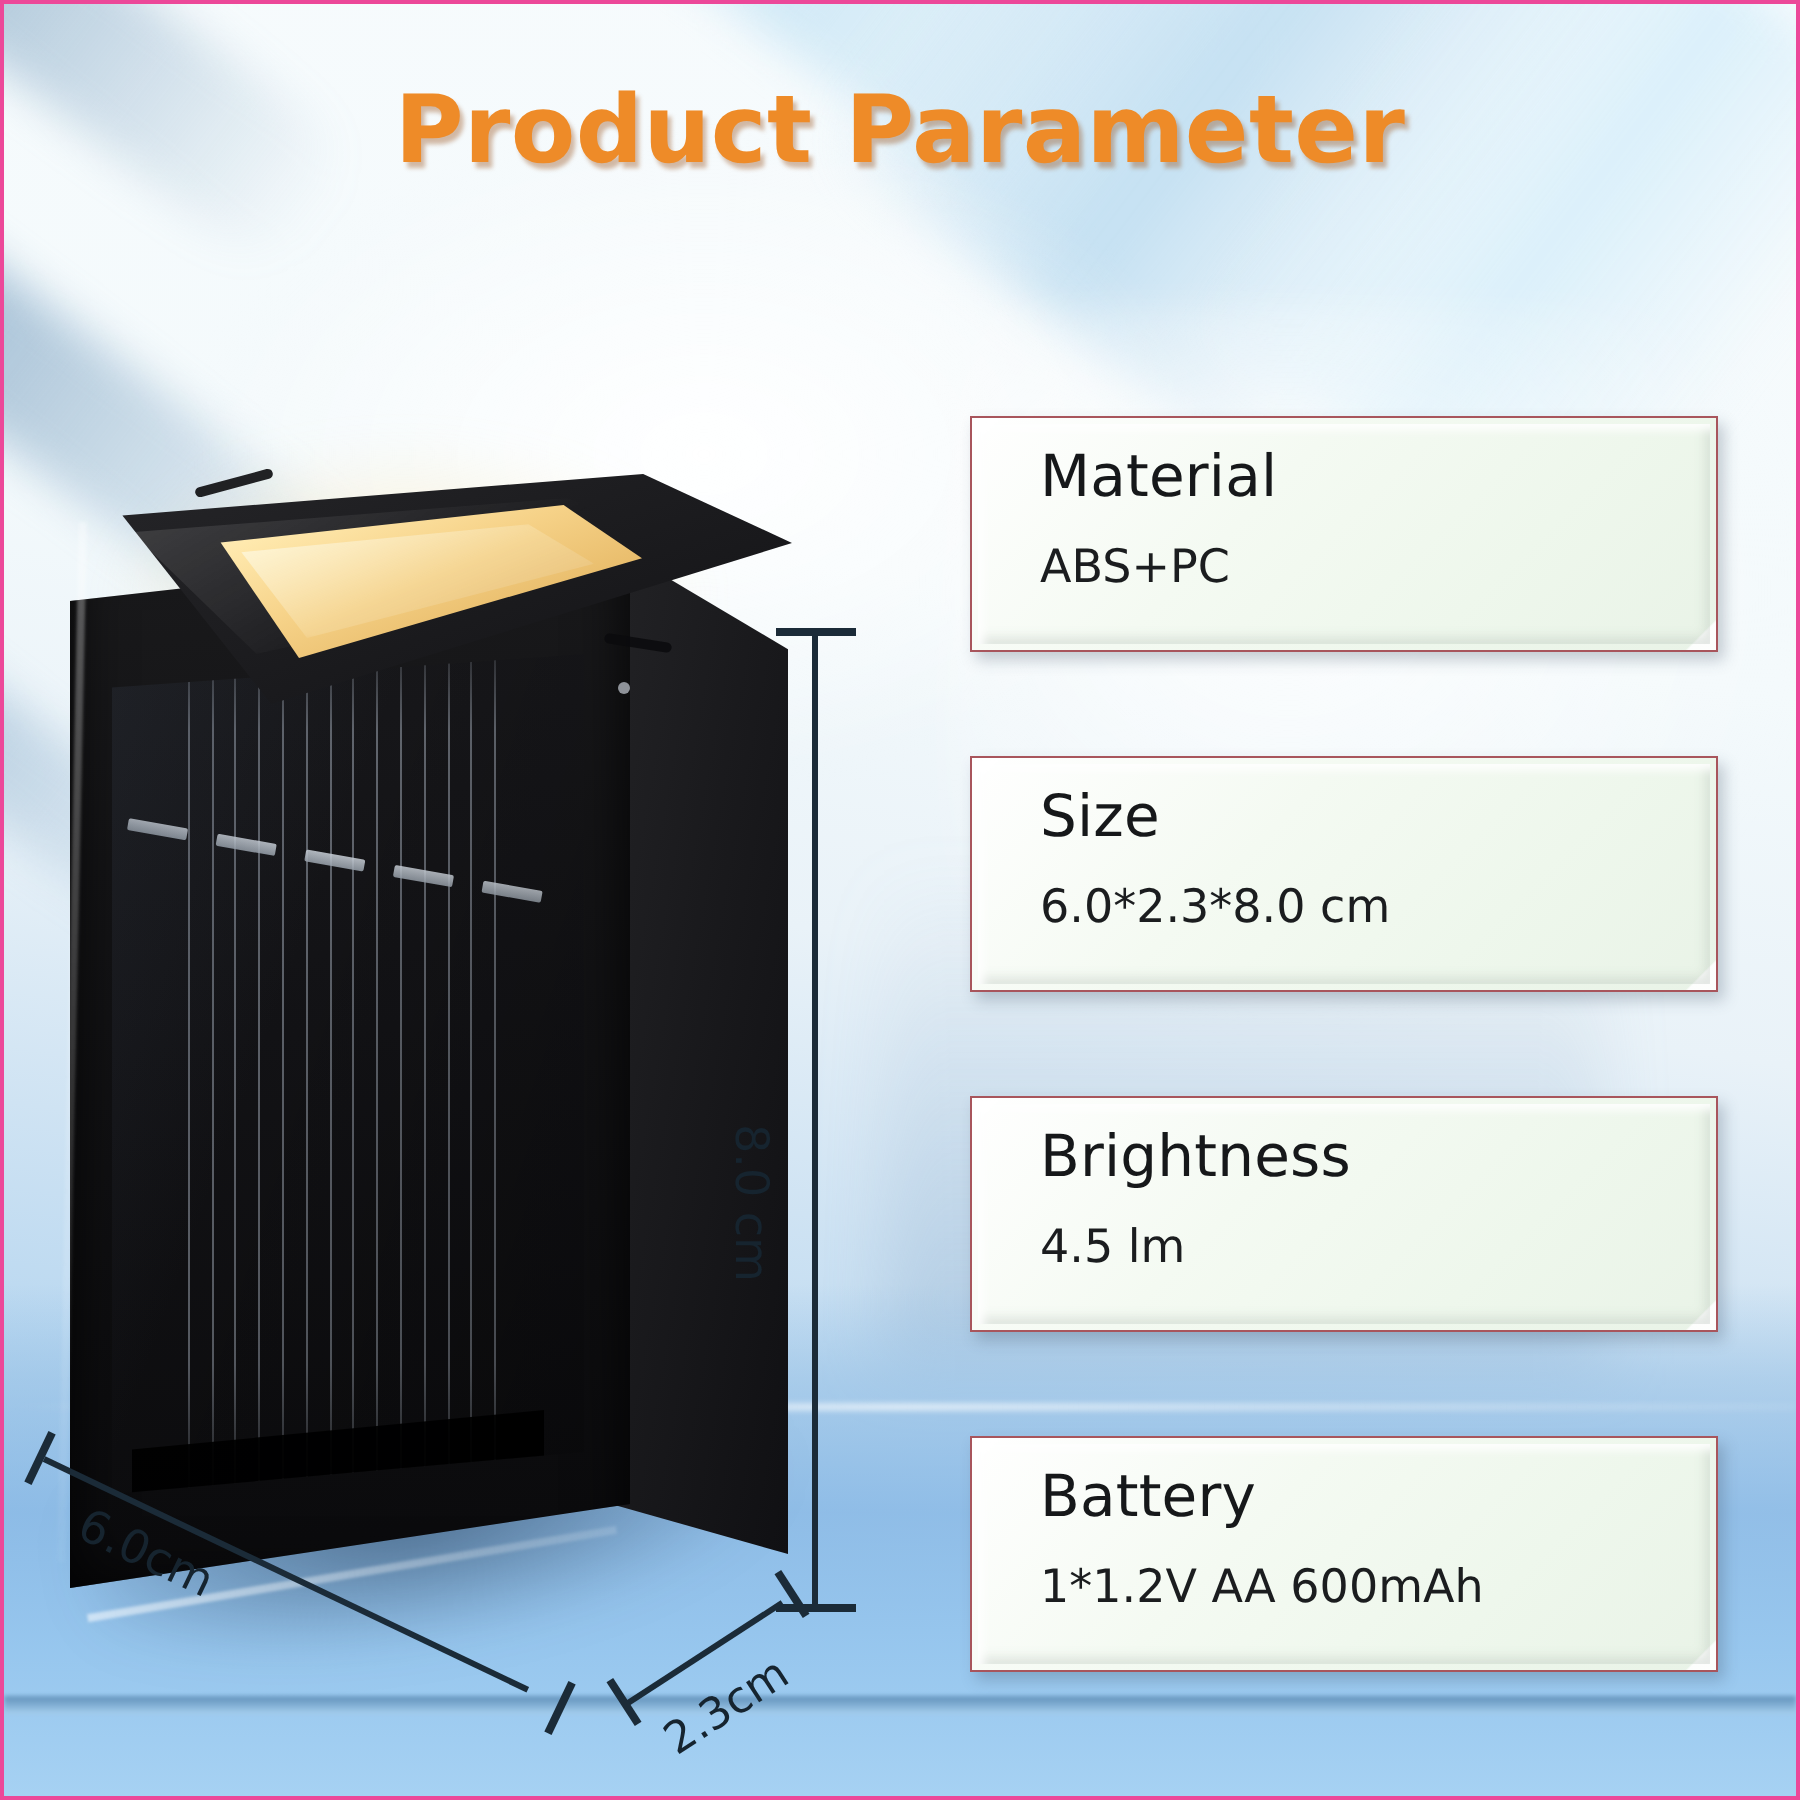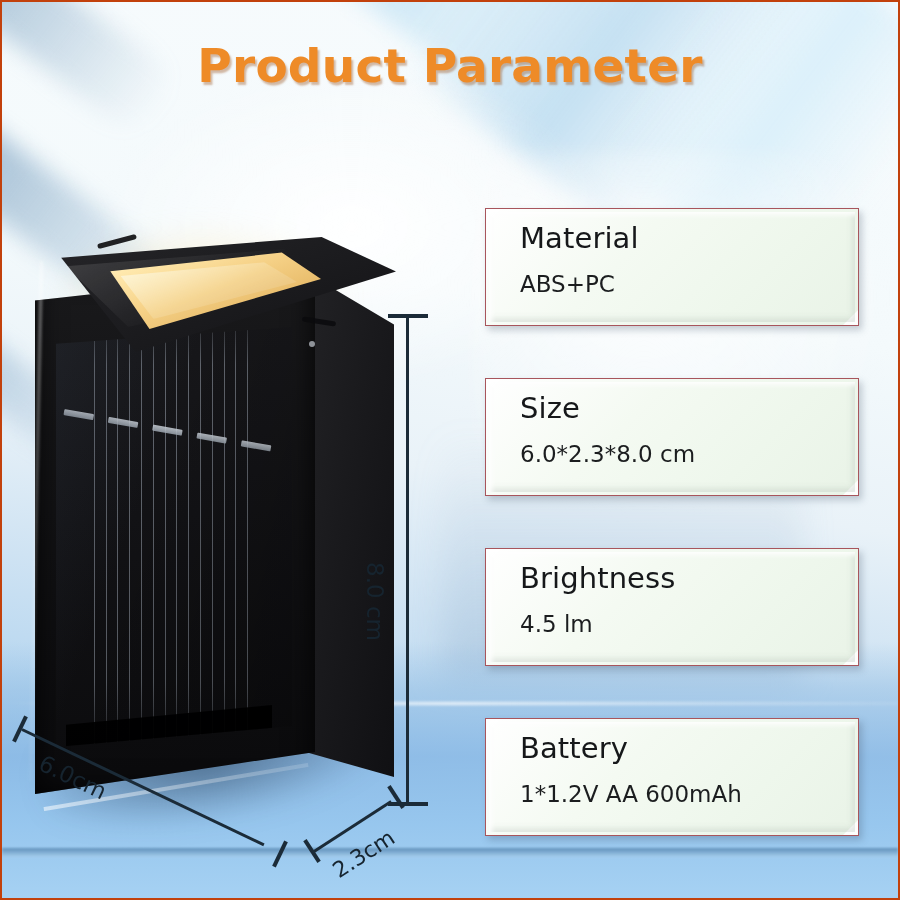--- a/index.html
+++ b/index.html
@@ -5,21 +5,21 @@
 <style>
   html,body{margin:0;padding:0;}
   body{
     width:900px;height:900px;overflow:hidden;
     font-family:"DejaVu Sans","Liberation Sans",sans-serif;
     background:#ffffff;
   }
   #poster{
     position:relative;width:900px;height:900px;overflow:hidden;
     box-sizing:border-box;
-    border:2px solid #c2410c;
+    border:2px solid #ec4899;
     background:#eef5fa;
   }
 
   
   .bg-base{
     position:absolute;inset:0;
     background:
       linear-gradient(188deg,#f7fbfd 0%,#f4fafc 34%,#e9f2f8 52%,#cfe3f3 66%,#b8d7f0 78%,#a8cdec 88%,#9cc6e9 100%);
   }
   

